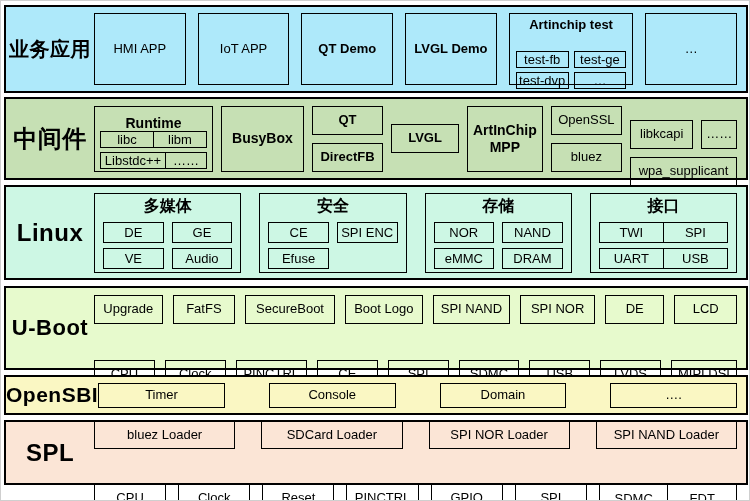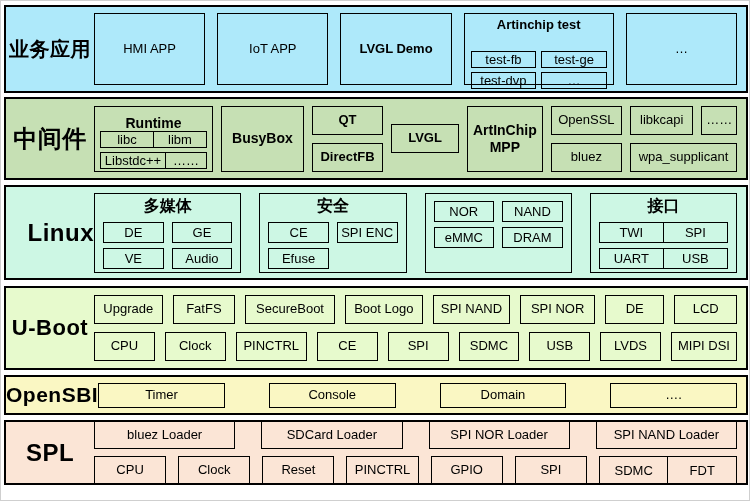--- a/index.html
+++ b/index.html
@@ -8,21 +8,21 @@
   .canvas { position:relative; width:750px; height:501px; background:#fff; border:1px solid #cfcfcf; overflow:hidden; }
 
   .band { position:absolute; left:3px; width:744px; border:2px solid #000; display:flex; align-items:center; }
   .band-label { flex:0 0 88px; text-align:center; font-weight:700; letter-spacing:0.5px; }
   .content { flex:1; min-width:0; margin-right:9px; }
 
   .box { border:1.4px solid #000; display:flex; align-items:center; justify-content:center;
          font-size:13px; text-align:center; line-height:1.15; padding:0 3px; }
   .bold { font-weight:700; }
   .col { display:flex; flex-direction:column; }
-  .crow { display:flex; }
+  .crow { display:flex;margin-top:28px; }
 
   .pair { display:flex; border:1.4px solid #000; }
   .pair > span { flex:1; display:flex; align-items:center; justify-content:center; font-size:13px; }
   .pair > span + span { border-left:1.4px solid #000; }
 
   
   #band-apps { top:4px; height:88px; }
   #band-apps .band-label { font-size:20px; }
   #band-apps .content { display:flex; gap:12px; align-items:center; }
   #band-apps .app { height:72px; flex:1; }
@@ -39,21 +39,21 @@
   #runtime { border:1.4px solid #000; flex:1.5; height:66px; padding:8px 5px 5px; display:flex; flex-direction:column; }
   #runtime .g-title { font-weight:700; font-size:14px; text-align:center; }
   #runtime .pair { height:20px; }
   #runtime .pair + .pair { margin-top:4px; }
   #band-mw .tall { height:66px; font-size:14px; }
   #band-mw .half { height:29px; }
   #band-mw .col2 { gap:8px; }
 
   
   #band-linux { top:184px; height:95px; }
-  #band-linux .band-label { font-size:24px;text-align:right; }
+  #band-linux .band-label { font-size:24px; }
   #band-linux .content { display:flex; gap:18px; align-items:center; }
   .lgroup { border:1.5px solid #000; height:80px; padding:2px 8px; flex:1; display:flex; flex-direction:column; }
   .lgroup .g-title { font-size:16px; font-weight:700; text-align:center; }
   .lgroup .crow { gap:8px; margin-top:5px; }
   .lgroup .cell { border:1.3px solid #000; height:21px; flex:1; display:flex;
                   align-items:center; justify-content:center; font-size:13px; }
   .lgroup .cell.half { flex:0 0 calc(50% - 4px); }
   .lgroup .pair { height:21px; margin-top:5px; }
 
   
@@ -81,20 +81,21 @@
 </head>
 <body>
 
 <div class="canvas">
 
   <div class="band" id="band-apps" style="background-color: rgb(174, 233, 250);">
     <div class="band-label">业务应用</div>
     <div class="content">
       <div class="box app">HMI APP</div>
       <div class="box app">IoT APP</div>
+      <div class="box app bold">QT Demo</div>
       <div class="box app bold">LVGL Demo</div>
       <div id="artinchip">
         <div class="g-title">Artinchip test</div>
         <div class="grid">
           <div class="cell">test-fb</div>
           <div class="cell">test-ge</div>
           <div class="cell">test-dvp</div>
           <div class="cell">…</div>
         </div>
       </div>
@@ -157,20 +158,21 @@
         <div class="g-title">安全</div>
         <div class="crow">
           <div class="cell">CE</div>
           <div class="cell">SPI ENC</div>
         </div>
         <div class="crow">
           <div class="cell half">Efuse</div>
         </div>
       </div>
       <div class="lgroup">
+        <div class="g-title">存储</div>
         <div class="crow">
           <div class="cell">NOR</div>
           <div class="cell">NAND</div>
         </div>
         <div class="crow">
           <div class="cell">eMMC</div>
           <div class="cell">DRAM</div>
         </div>
       </div>
       <div class="lgroup">

